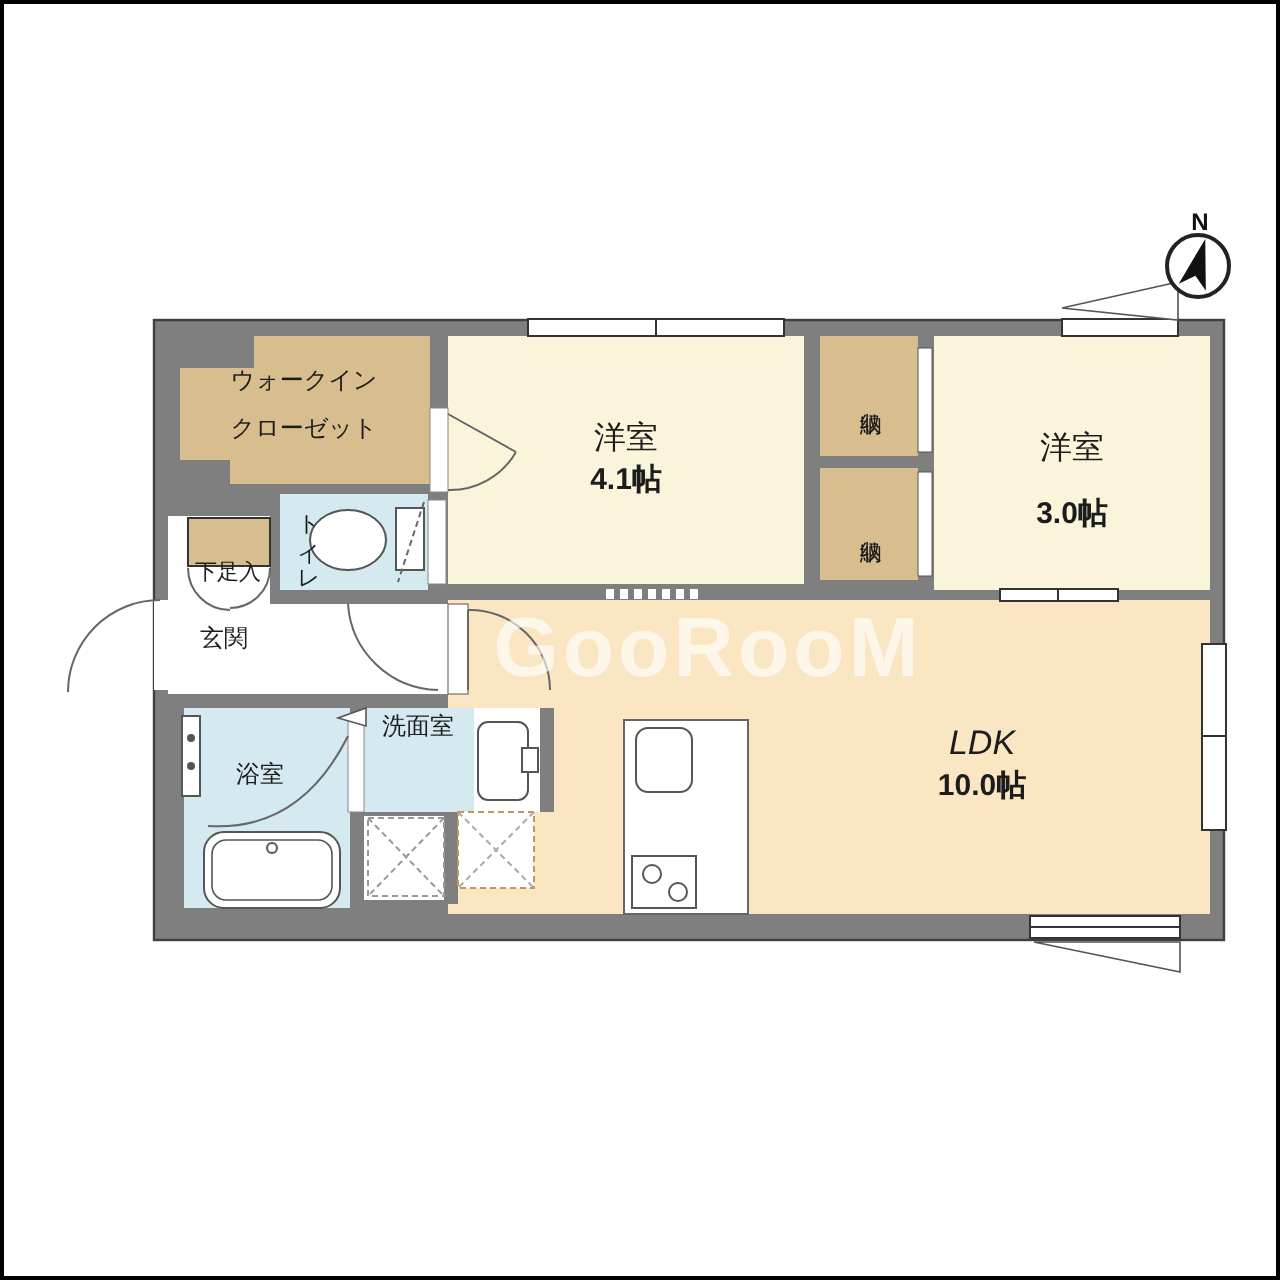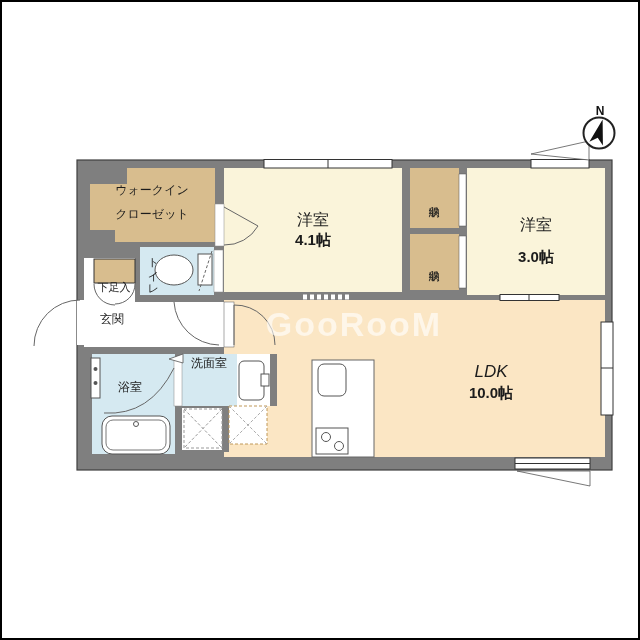--- a/index.html
+++ b/index.html
@@ -6,21 +6,21 @@
   .canvas{position:relative;width:640px;height:640px;background:#fff;box-sizing:border-box;
           border:2px solid #000;overflow:hidden;font-family:"Liberation Sans",sans-serif;}
   svg{position:absolute;left:0;top:0;}
   .label{position:absolute;transform:translate(-50%,-50%);white-space:nowrap;color:#1c1c1c;
          text-align:center;line-height:1.15;}
   .lbl-12{font-size:12px;}
   .lbl-11{font-size:11px;}
   .lbl-room{font-size:16px;}
   .lbl-size{font-size:15px;font-weight:bold;}
   .vert{writing-mode:vertical-rl;letter-spacing:1px;}
-  .watermark{position:absolute;transform:translate(-50%,-50%);font-size:34px;font-weight:700;
+  .watermark{position:absolute;transform:translate(-50%,-50%);font-size:42px;font-weight:700;
              letter-spacing:2px;color:rgba(255,255,255,0.62);pointer-events:none;}
   .north{position:absolute;transform:translate(-50%,-50%);font-size:12px;font-weight:700;color:#111;}
 </style>
 </head>
 <body>
 
 <div class="canvas">
 
   <svg width="640" height="640" viewBox="0 0 640 640">
 

